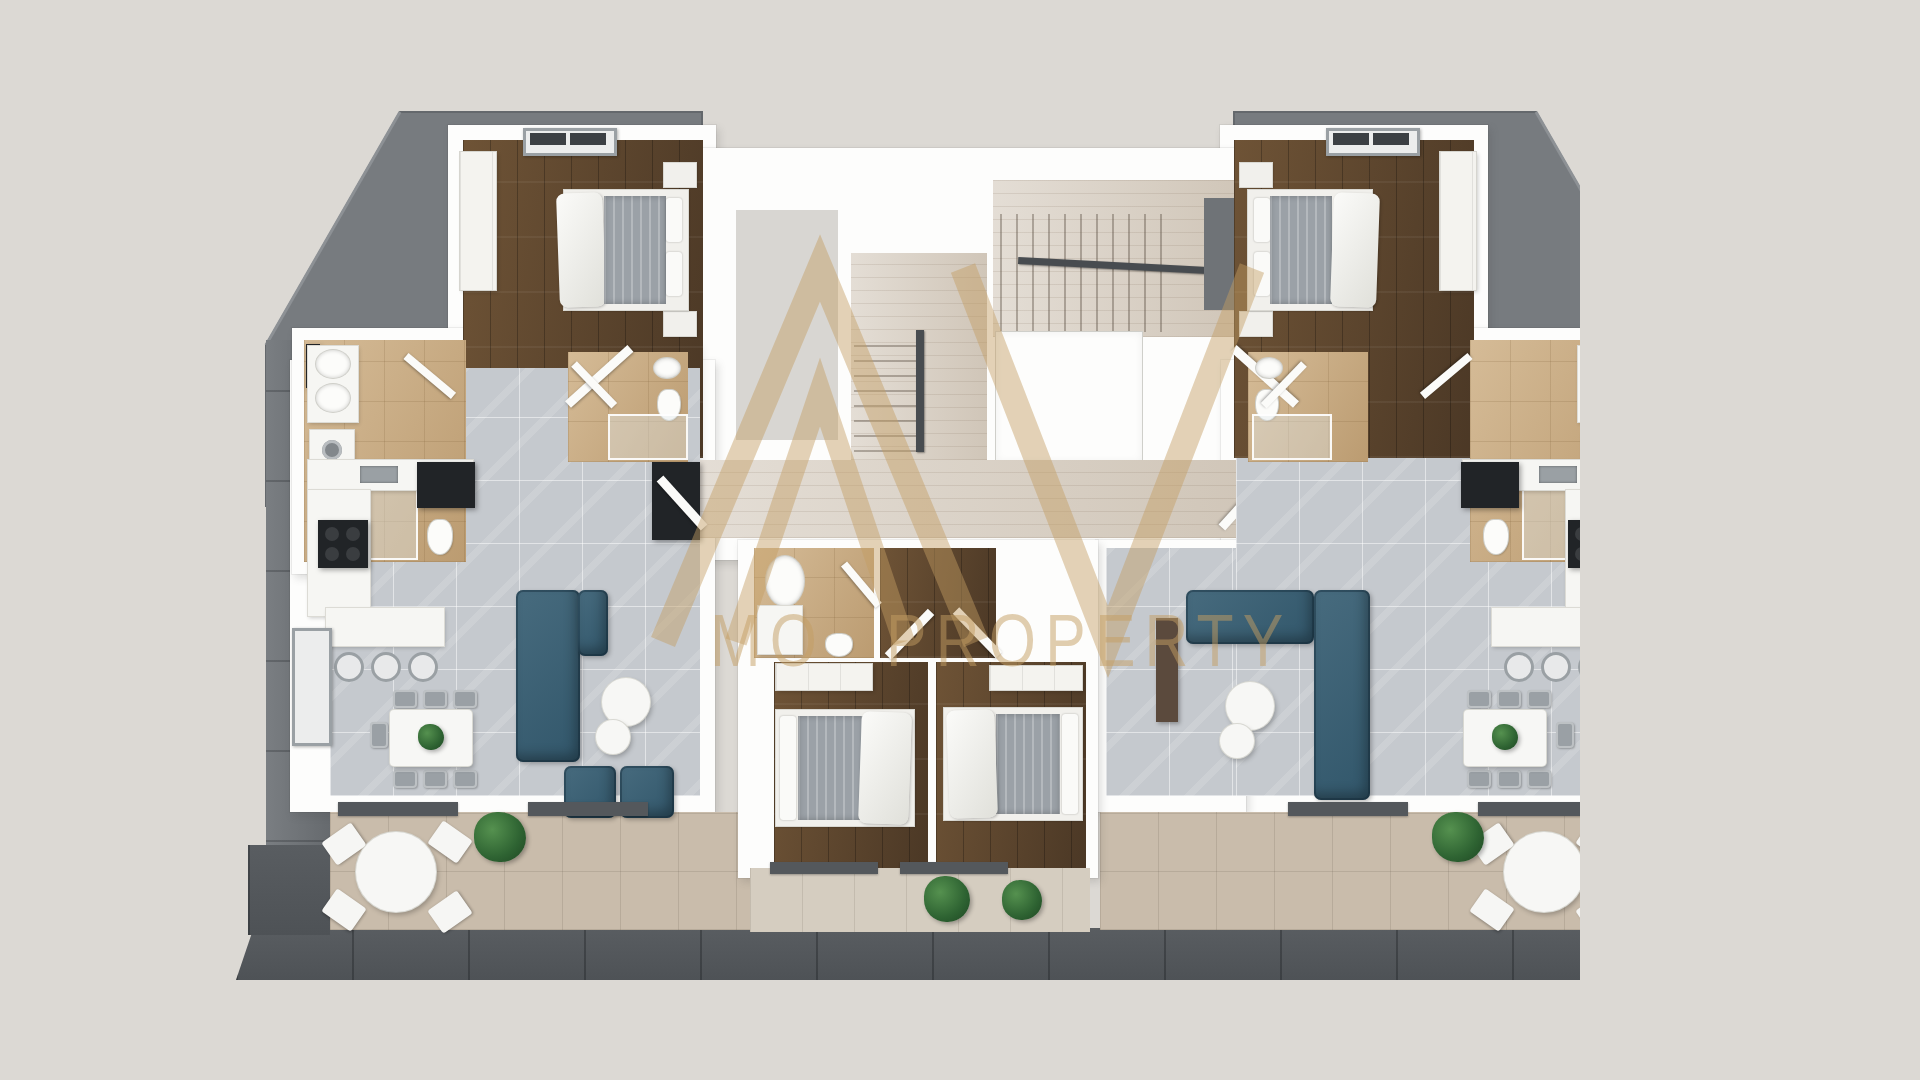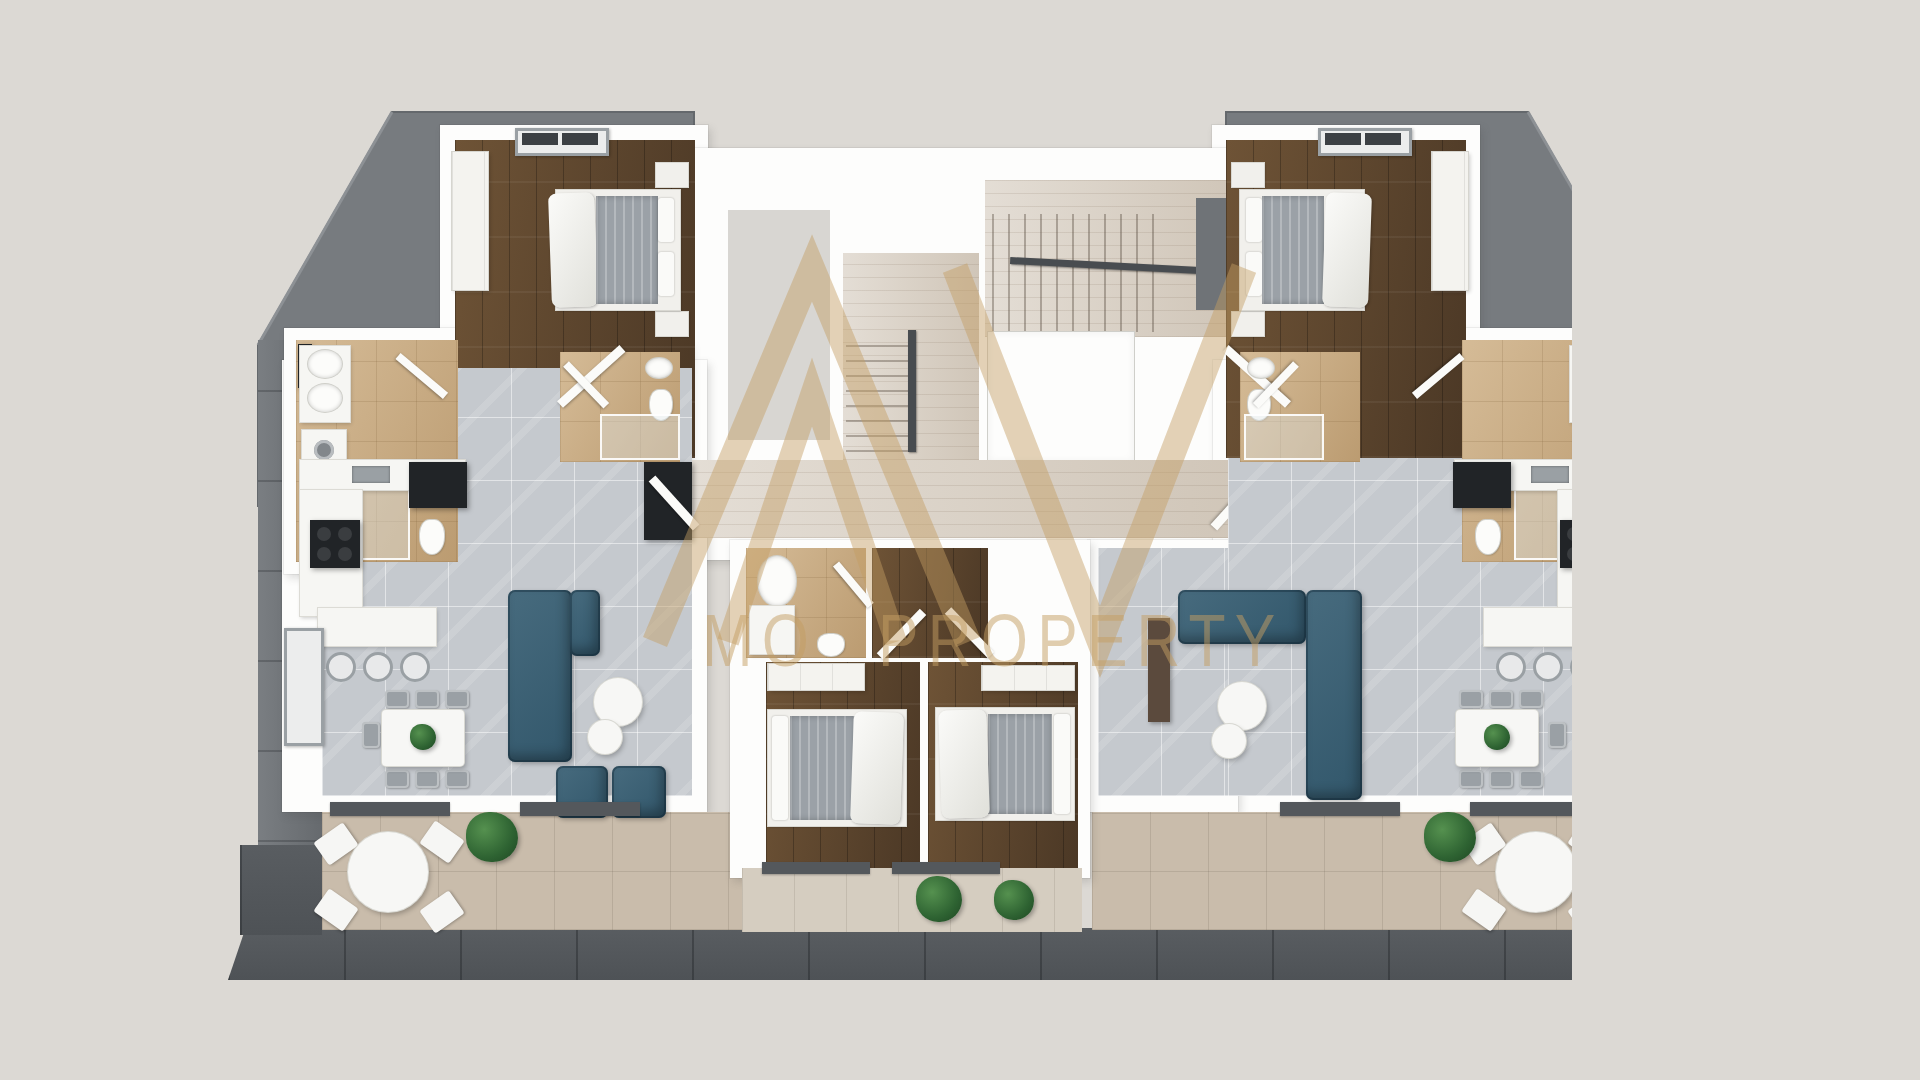--- a/index.html
+++ b/index.html
@@ -1,17 +1,17 @@
 <!DOCTYPE html>
 <html style="--bg: #dcd9d4; --roof: #7a7e82; --roofBottom: #595d61; --wall: #fdfdfc; --wood: #5e4731; --tileGrey: #c5c9ce; --tileBeige: #c7a87e; --travertine: #d8cfc3; --terrace: #c9bcab; --sofa: #32576b; --sofaLight: #476b7e; --plant: #2e6332; --black: #212427; --chairGrey: #9aa0a5; --watermark: #c49e63;"><head>
 <meta charset="utf-8">
 <style>
   html,body{margin:0;padding:0;background:#dcd9d4;}
   #stage{position:relative;width:1572px;height:1080px;background:var(--bg,#dcd9d4);overflow:hidden;
-         font-family:"Liberation Sans", sans-serif;}
+         font-family:"Liberation Sans", sans-serif;margin-left:8px;}
   .abs{position:absolute;}
   
   .wall{background:#fdfdfc;box-shadow:0 0 0 1px rgba(0,0,0,.05), 3px 4px 8px rgba(70,70,70,.18);}
   .innerfloor{background:#d8d6d2;}
   .roof-strip{background-image:repeating-linear-gradient(0deg, rgba(35,38,42,.28) 0 2px, transparent 2px 90px),
               linear-gradient(90deg,var(--roof,#7a7e82),#666a6e);}
   .roof-bottom{background-image:repeating-linear-gradient(90deg, rgba(25,28,31,.35) 0 2px, transparent 2px 116px),
                linear-gradient(180deg,var(--roofBottom,#5a5e62),#4e5256);}
   .wood{background-color:var(--wood,#5e4731);
         background-image:repeating-linear-gradient(90deg, rgba(0,0,0,.25) 0 1px, transparent 1px 27px),

